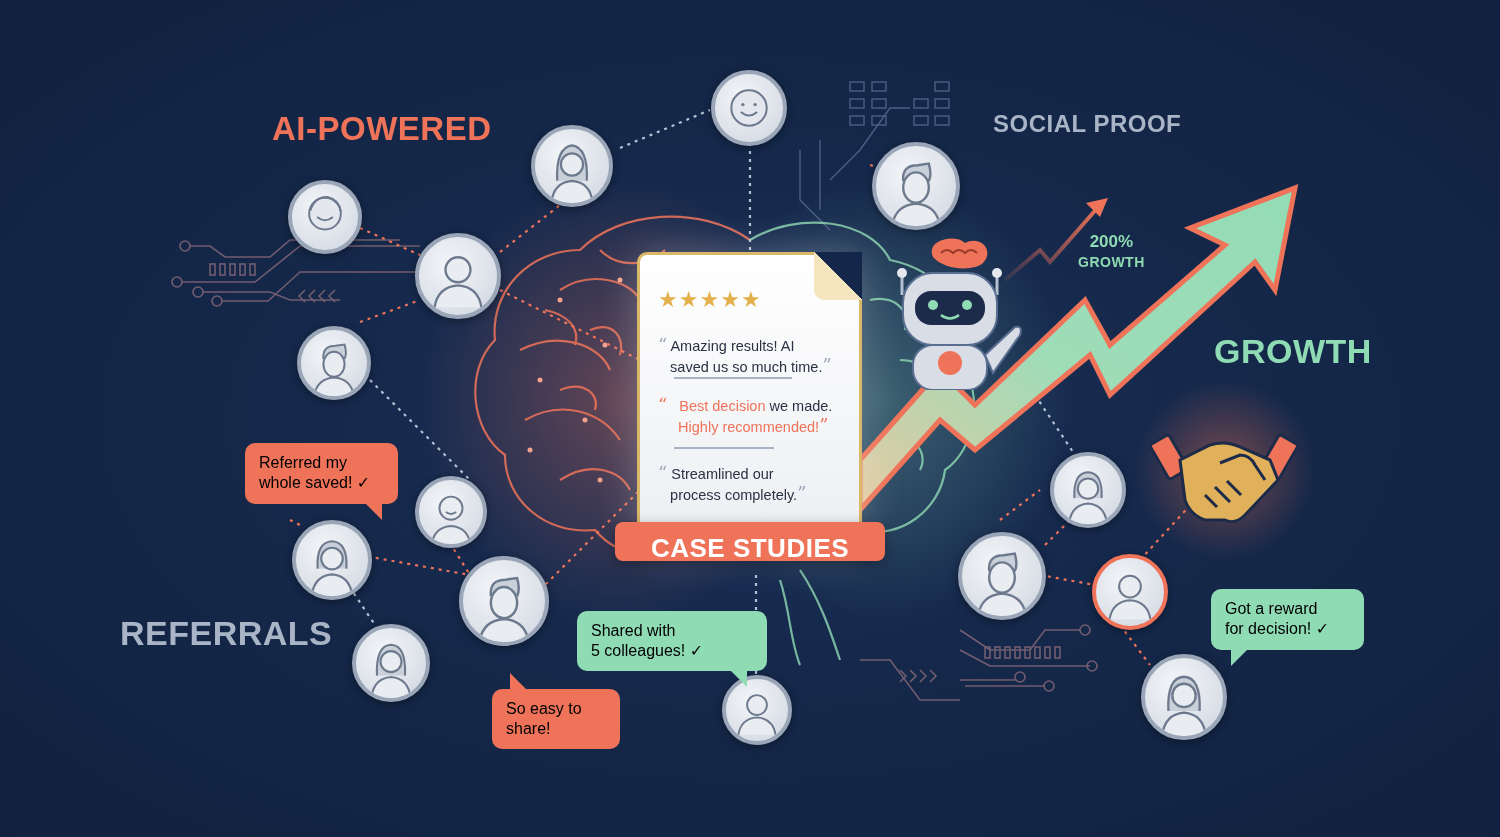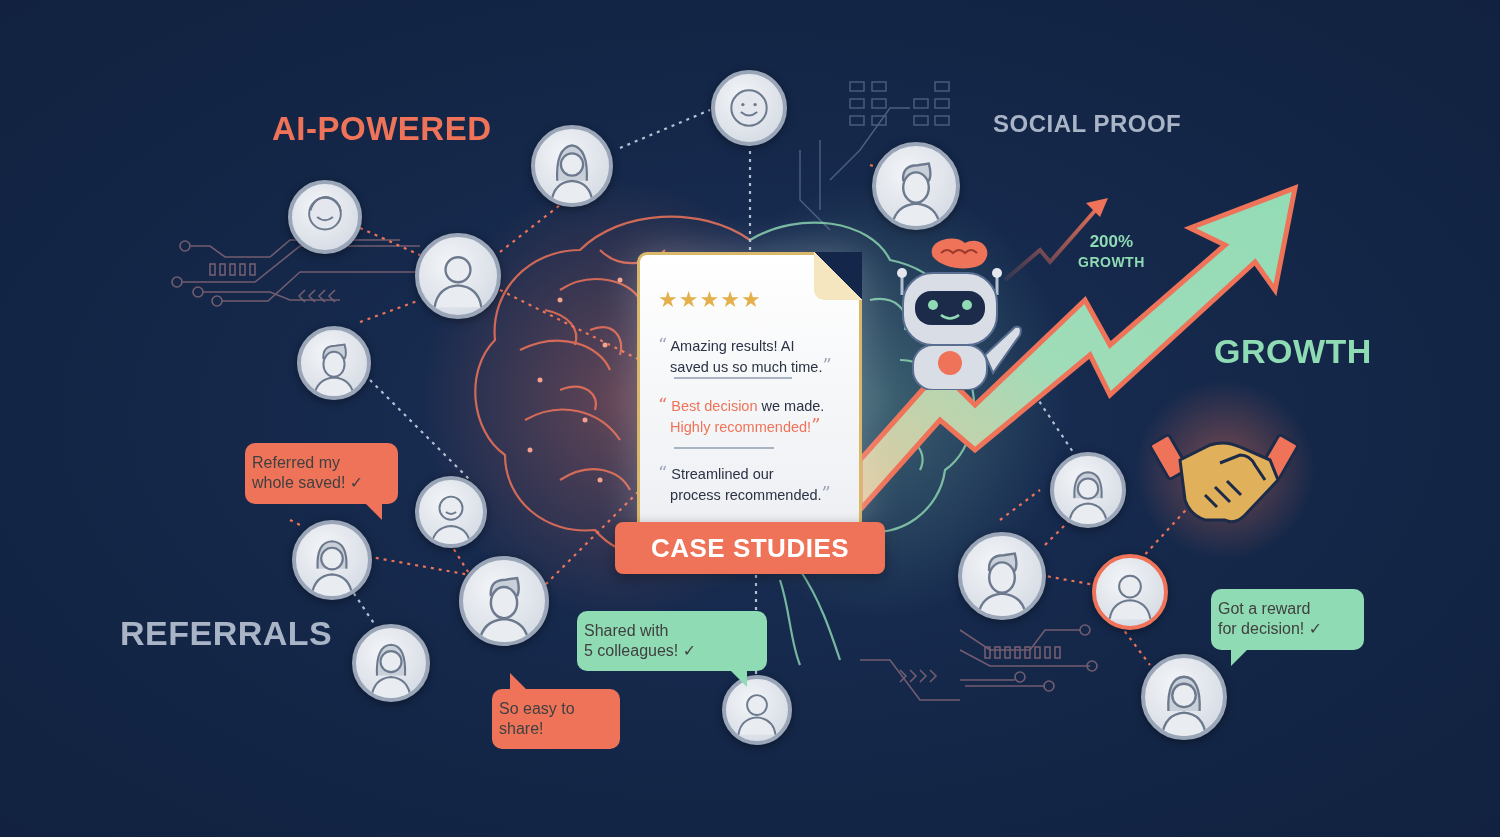--- a/index.html
+++ b/index.html
@@ -10,32 +10,32 @@
   .lbl-ai{left:272px;top:110px;font-size:33px;color:#ee7359;}
   .lbl-social{left:993px;top:110px;font-size:24px;color:#a9b4c6;}
   .lbl-growth{left:1214px;top:332px;font-size:34px;color:#8fdbb4;}
   .lbl-ref{left:120px;top:614px;font-size:34px;color:#a9b4c6;}
   .stat{position:absolute;left:1078px;top:230px;color:#8fdbb4;text-align:center;font-weight:700;}
   .stat .big{font-size:17px;line-height:24px;}
   .stat .small{font-size:14px;line-height:16px;letter-spacing:0.5px;}
   .avatar{position:absolute;border-radius:50%;background:radial-gradient(circle at 40% 35%,#f3f5f8,#cfd6e0);border:4px solid #9aa6b8;box-shadow:0 2px 8px rgba(0,0,0,.4);box-sizing:border-box;overflow:hidden;}
   .avatar.orange{border-color:#ee7359;}
   .avatar svg{width:100%;height:100%;display:block;}
-  .bubble{position:absolute;border-radius:10px;font-size:16px;line-height:20px;color:#404040;padding:10px 7px;box-sizing:border-box;}
+  .bubble{position:absolute;border-radius:10px;font-size:16px;line-height:20px;color:#000000;padding:10px 14px;box-sizing:border-box;}
   .bubble.coral{background:#ee7359;}
   .bubble.mint{background:#8fdbb4;}
   .bubble .tail{position:absolute;width:0;height:0;}
   .doc{position:absolute;left:637px;top:252px;width:225px;height:300px;background:linear-gradient(#ffffff,#eceef2);border:3px solid #d9b86a;border-radius:10px;box-sizing:border-box;box-shadow:0 0 40px rgba(255,255,255,.25);}
   .doc .fold{position:absolute;right:-3px;top:-3px;width:48px;height:48px;background:linear-gradient(225deg,#14264a 50%,#f5e6c0 50%);border-bottom-left-radius:10px;}
   .stars{position:absolute;left:18px;top:32px;font-size:22px;color:#e3b04b;letter-spacing:1px;}
   .quote{position:absolute;left:18px;font-size:14.5px;line-height:19px;color:#2a3244;}
   .quote .q{color:#9aa6b8;font-family:"DejaVu Serif",serif;font-size:18px;}
-  .quote .hl{color:#ee7359;}
+  .quote .hl{color:#ee7359;margin-left:8px;}
   .rule{position:absolute;left:34px;height:2px;background:#a8b3c4;}
-  .banner{position:absolute;left:615px;top:522px;width:270px;height:52px;background:#ee7359;border-radius:8px;box-shadow:0 4px 14px rgba(0,0,0,.35);color:#fff;font-weight:700;font-size:26px;text-align:center;line-height:52px;letter-spacing:0.5px;}
+  .banner{position:absolute;left:615px;top:522px;width:270px;height:39px;background:#ee7359;border-radius:8px;box-shadow:0 4px 14px rgba(0,0,0,.35);color:#fff;font-weight:700;font-size:26px;text-align:center;line-height:52px;letter-spacing:0.5px;}
   .handshake{position:absolute;left:1150px;top:425px;width:150px;height:110px;}
   .robot{position:absolute;left:885px;top:235px;width:140px;height:155px;}
 </style>
 </head>
 <body>
 
 <div class="stage">
 
   <svg class="layer" width="1500" height="837">
     <defs>
@@ -323,21 +323,21 @@
       &nbsp;&nbsp;&nbsp;<span>saved us so much time.</span><span class="q">”</span>
     </div>
     <div class="rule" style="top:122px;width:118px;"></div>
     <div class="quote" style="top:140px;">
       <span class="q" style="color:#ee7359">“</span> <span class="hl">Best decision</span><span> we made.</span><br>
       &nbsp;&nbsp;&nbsp;<span class="hl">Highly recommended!</span><span class="q" style="color:#ee7359">”</span>
     </div>
     <div class="rule" style="top:192px;width:100px;"></div>
     <div class="quote" style="top:208px;">
       <span class="q">“</span> <span>Streamlined our</span><br>
-      &nbsp;&nbsp;&nbsp;<span>process recommended.</span><span class="q">”</span>
+      &nbsp;&nbsp;&nbsp;<span>process completely.</span><span class="q">”</span>
     </div>
   </div>
   <div class="banner">CASE STUDIES</div>
 
   <div class="bubble coral" style="left:245px;top:443px;width:153px;height:61px;">
     <div>Referred my</div>
     <div>whole saved! ✓</div>
     <div class="tail" style="right:16px;bottom:-16px;border-left:18px solid transparent;border-top:18px solid #ee7359;"></div>
   </div>
   <div class="bubble coral" style="left:492px;top:689px;width:128px;height:60px;">

